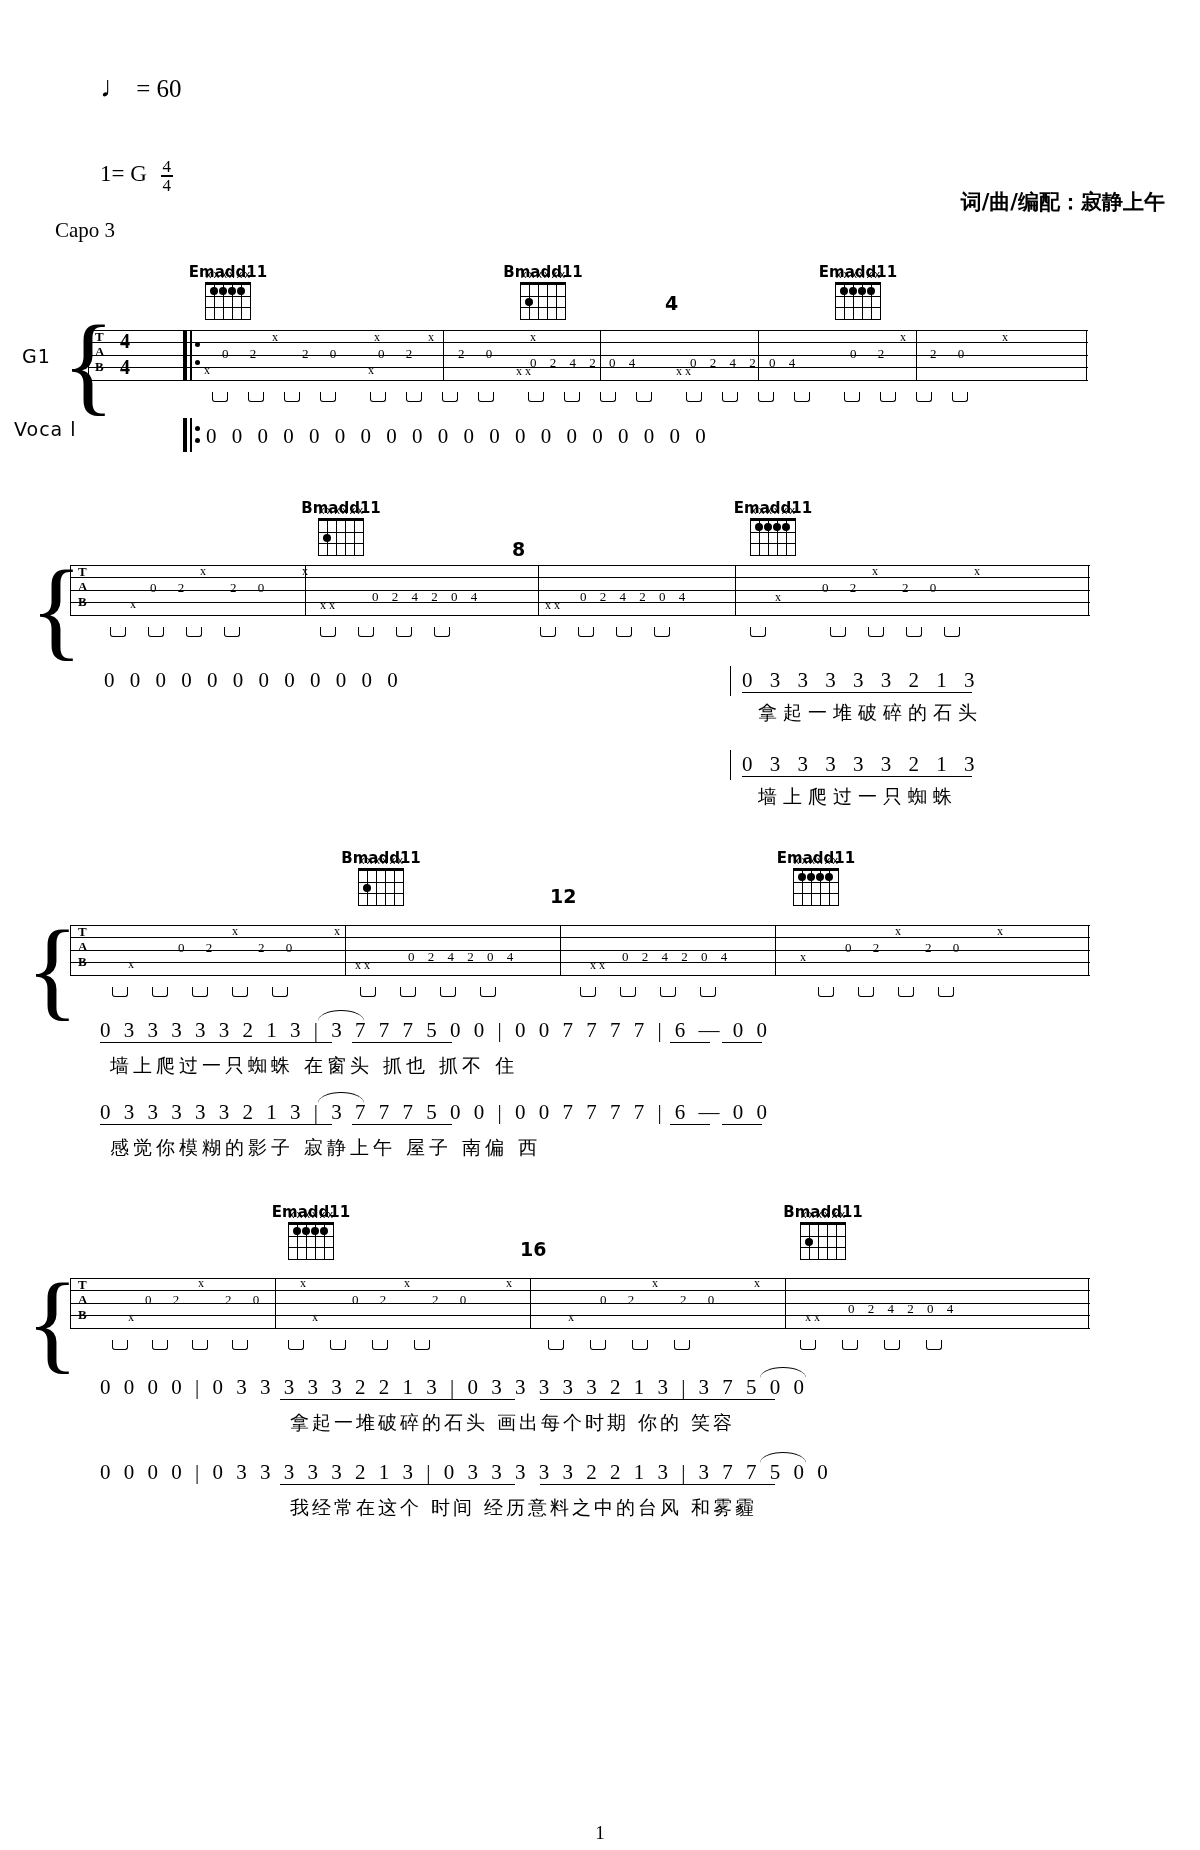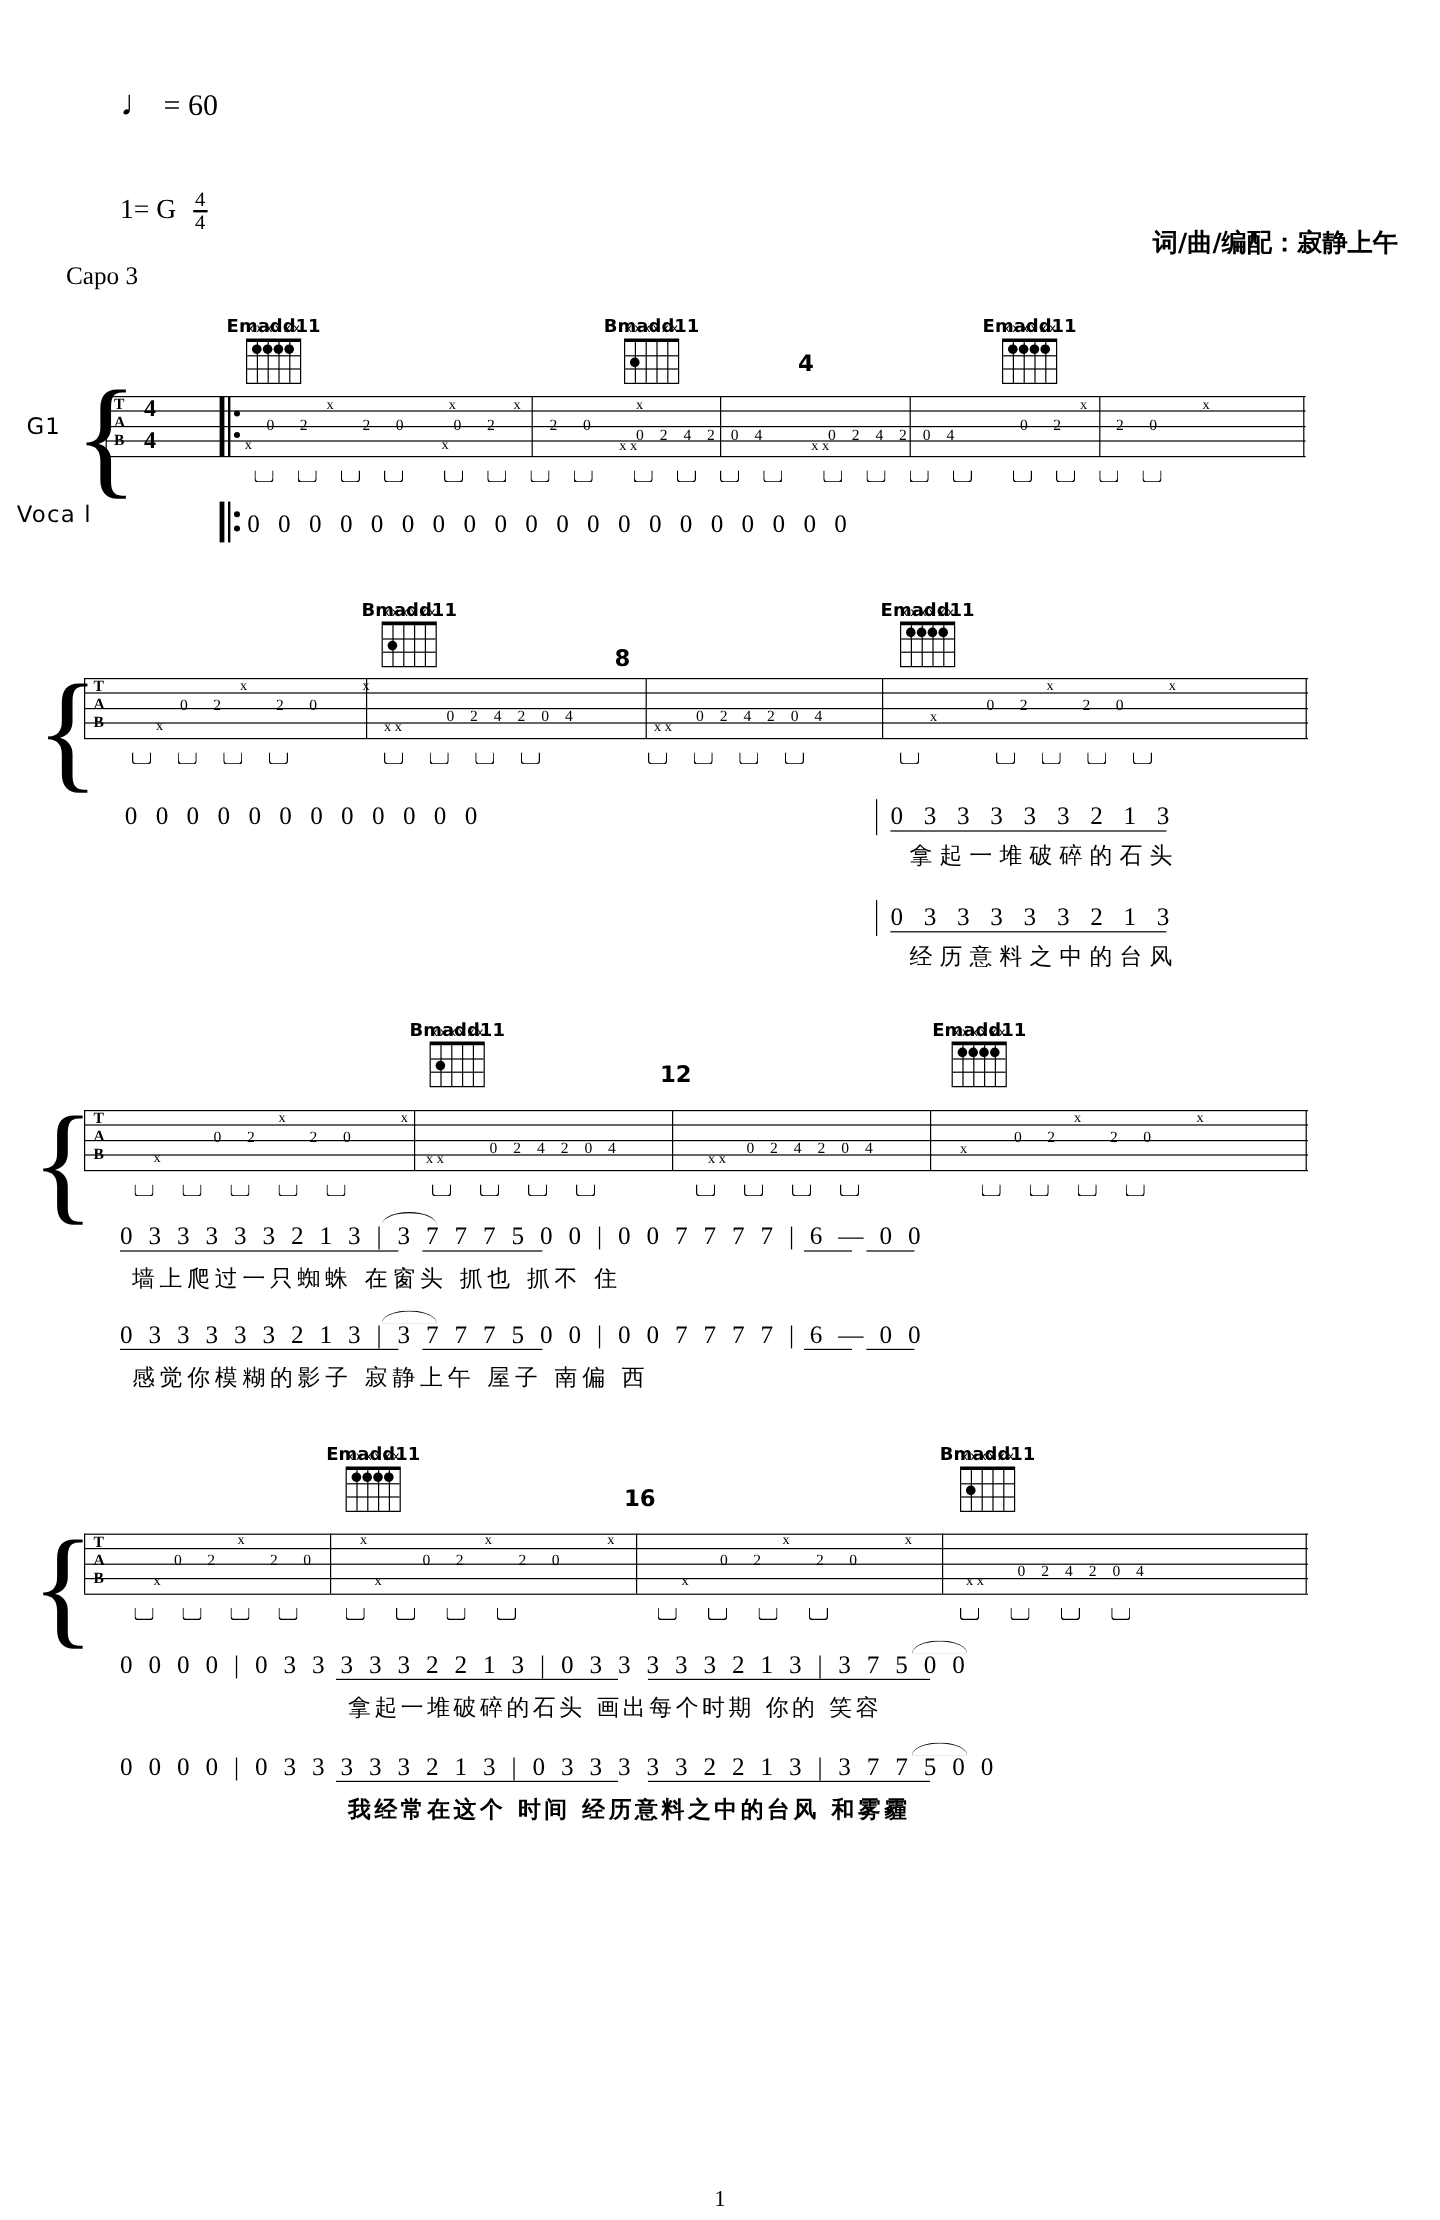--- a/index.html
+++ b/index.html
@@ -358,21 +358,21 @@
     <div class="nums" style="left:104px;top:668px;letter-spacing:5px;">0   0   0   0      0   0   0   0      0   0   0   0</div>
 
     <div class="barln" style="left:730px;top:666px;height:30px;"></div>
     <div class="nums" style="left:742px;top:668px;letter-spacing:6px;">0 3 3 3 3 3 2 1 3</div>
     <div class="ul" style="left:742px;top:692px;width:230px;"></div>
     <div class="lyr" style="left:758px;top:700px;letter-spacing:6px;">拿起一堆破碎的石头</div>
 
     <div class="barln" style="left:730px;top:750px;height:30px;"></div>
     <div class="nums" style="left:742px;top:752px;letter-spacing:6px;">0 3 3 3 3 3 2 1 3</div>
     <div class="ul" style="left:742px;top:776px;width:230px;"></div>
-    <div class="lyr" style="left:758px;top:784px;letter-spacing:6px;">经历意料之中的台风</div>
+    <div class="lyr" style="left:758px;top:784px;letter-spacing:6px;">墙上爬过一只蜘蛛</div>
   </div>
 
   <div class="system">
 
     <div class="chord" style="left:358px;top:868px;">
       <div class="nm">Bmadd11</div>
       <div class="xs">
           <span>x</span>
           <span>x</span>
           <span>x</span>
@@ -588,19 +588,19 @@
     <div class="nums" style="left:100px;top:1375px;letter-spacing:4px;">0  0  0  0 | 0 3 3 3 3 3 2 2 1 3 | 0 3 3 3 3 3 2    1 3 | 3 7 5    0    0</div>
     <div class="ul" style="left:280px;top:1399px;width:235px;"></div>
     <div class="ul" style="left:540px;top:1399px;width:235px;"></div>
     <div class="slur" style="left:760px;top:1367px;width:46px;"></div>
     <div class="lyr" style="left:290px;top:1410px;letter-spacing:3px;">拿起一堆破碎的石头    画出每个时期   你的      笑容</div>
 
     <div class="nums" style="left:100px;top:1460px;letter-spacing:4px;">0  0  0  0 | 0 3 3 3 3 3 2    1 3 | 0 3 3 3 3 3 2 2 1 3 | 3 7 7 5 0    0</div>
     <div class="ul" style="left:280px;top:1484px;width:235px;"></div>
     <div class="ul" style="left:540px;top:1484px;width:235px;"></div>
     <div class="slur" style="left:760px;top:1452px;width:46px;"></div>
-    <div class="lyr" style="left:290px;top:1495px;letter-spacing:3px;font-weight:bold;">我经常在这个   时间     经历意料之中的台风     和雾霾</div>
+    <div class="lyr" style="left:290px;top:1495px;letter-spacing:3px;">我经常在这个   时间     经历意料之中的台风     和雾霾</div>
   </div>
 
   <div class="pageno">1</div>
 
 
 </div>
 
 </body></html>

